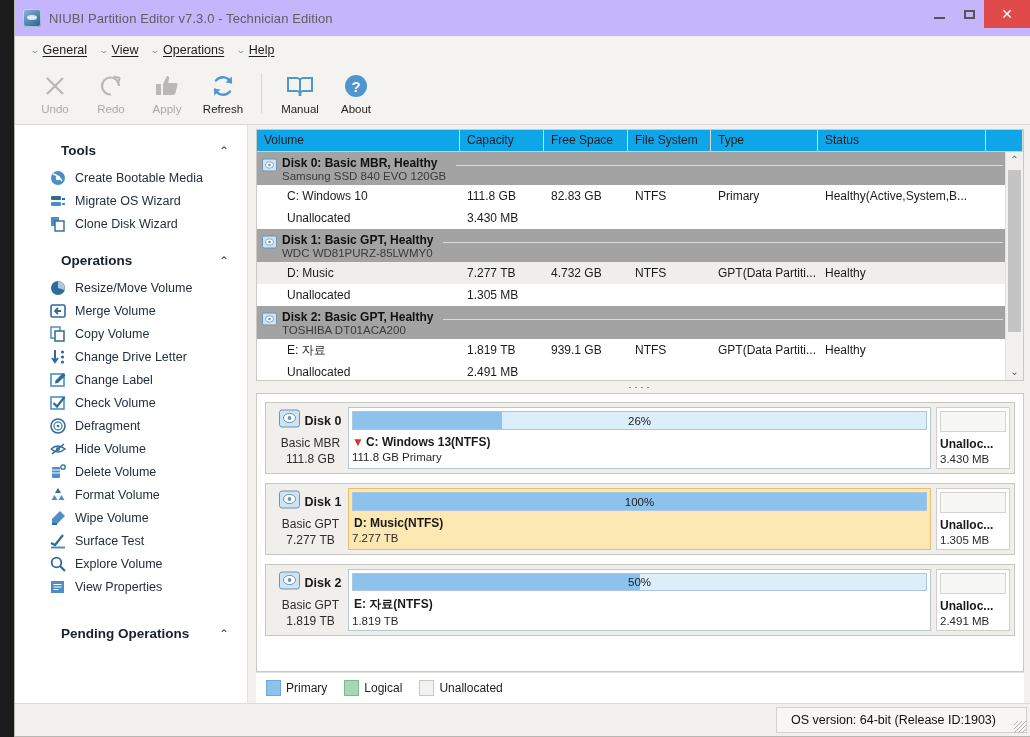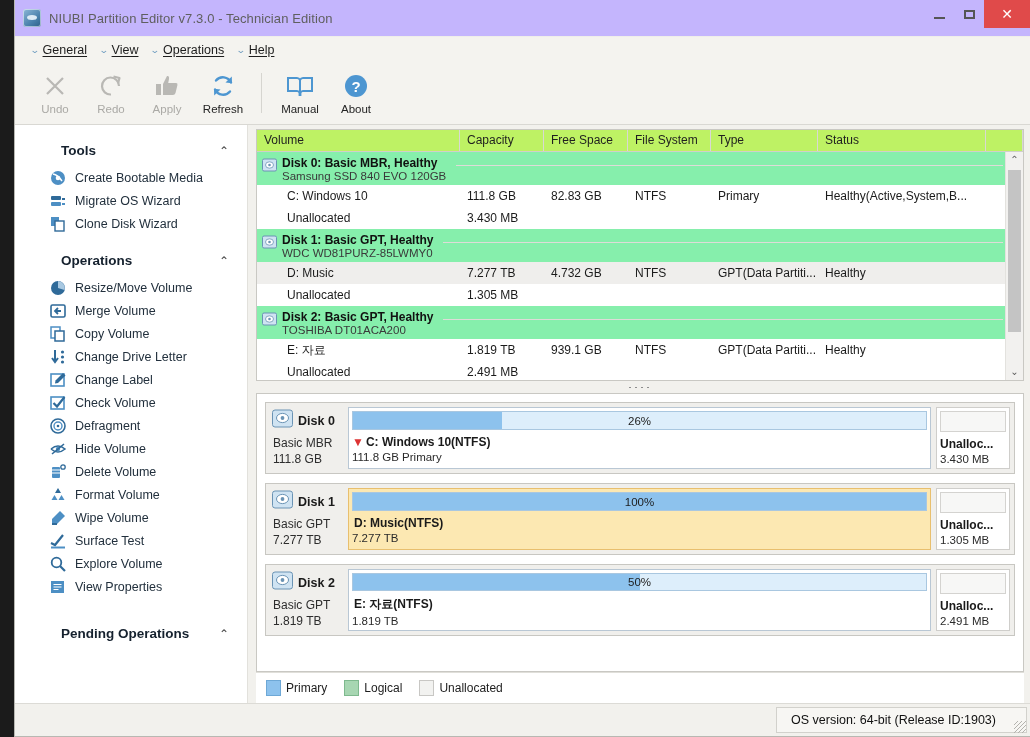--- a/index.html
+++ b/index.html
@@ -101,29 +101,29 @@
     flex: 1; min-width: 0; display: flex; flex-direction: column;
     padding: 4px 6px 0 8px; box-sizing: border-box;
   }
 
   
   .table-wrap {
     border: 1px solid #c9c8c3; background: #fff;
     height: 252px; min-height: 252px; display: flex; flex-direction: column;
     box-sizing: border-box;
   }
-  .thead { display: flex; height: 21px; min-height:21px; background: #bef264; border-bottom: 1px solid #d0cfca; }
+  .thead { display: flex; height: 21px; min-height:21px; background: #0ea5e9; border-bottom: 1px solid #d0cfca; }
   .th {
     font-size: 12px; color: #1f1f1f; padding: 3px 0 0 7px; box-sizing: border-box;
     border-right: 1px solid #d9d8d3; overflow: hidden; white-space: nowrap;
   }
   .tbody { flex: 1; position: relative; overflow: hidden; }
   .disk-group-row {
     display: flex; align-items: flex-start; padding: 4px 0 3px 5px; position: relative;
-    background: #86efac;
+    background: #a3a3a3;
   }
   .disk-group-row .dg-icon {
     width: 15px; height: 14px; margin-top: 2px; margin-right: 5px; flex: 0 0 15px;
   }
   .dg-text .dg-title { font-size: 12px; font-weight: bold; color: #111; white-space: nowrap;}
   .dg-text .dg-model { font-size: 11.5px; color: #3a3a3a; white-space: nowrap; }
   .dg-rule { flex:1; height:1px; background:#dedddа; margin: 9px 20px 0 10px; background:#dedcd8;}
   .vol-row { display: flex; height: 22px; align-items: center; font-size: 12px; color: #1b1b1b; }
   .vol-row.selected { background: #efeeec; }
   .vol-cell { padding-left: 7px; box-sizing: border-box; overflow: hidden; white-space: nowrap; }
@@ -154,21 +154,21 @@
     flex: 1; min-height: 0; border: 1px solid #c9c8c3; background: #fff;
     box-sizing: border-box; padding: 8px 8px 0 8px; overflow: hidden;
   }
   .disk-box {
     height: 72px; border: 1px solid #c8c7c2; background: #f0efec;
     display: flex; align-items: stretch; margin-bottom: 9px; box-sizing: border-box;
     padding: 4px;
   }
   .dk-left {
     width: 78px; flex: 0 0 78px; display: flex; flex-direction: column;
-    align-items: flex-start; padding-left: 2px; box-sizing: border-box;
+    align-items: center; padding-left: 2px; box-sizing: border-box;
   }
   .dk-left .dk-top { display: flex; align-items: center; gap: 5px; height: 28px;}
   .dk-left .dk-name { font-size: 12.5px; font-weight: bold; color: #1a1a1a; }
   .dk-left .dk-sub { font-size: 12px; color: #2d2d2d; line-height: 16px; padding-left: 1px;}
   .part {
     flex: 1; min-width: 0; border: 1px solid #b9c7d4; background: #fff;
     display: flex; flex-direction: column; box-sizing: border-box; padding: 3px;
   }
   .part.highlight { background: #fce8b2; border: 1px solid #e8bf6e; }
   .part .usage {
@@ -635,21 +635,21 @@
             <div class="dk-sub">Basic MBR</div>
             <div class="dk-sub">111.8 GB</div>
           </div>
           <div class="part">
             <div class="usage">
               <div class="fill" style="width:26%"></div>
               <span class="pct">26%</span>
             </div>
             <div class="p-title">
               <span class="flag">▼</span>
-              <span>C: Windows 10(NTFS)</span>
+              <span>C: Windows 13(NTFS)</span>
             </div>
             <div class="p-sub">111.8 GB Primary</div>
           </div>
           <div class="unalloc">
             <div class="u-bar"></div>
             <div class="u-t">Unalloc...</div>
             <div class="u-s">3.430 MB</div>
           </div>
         </div>
 

